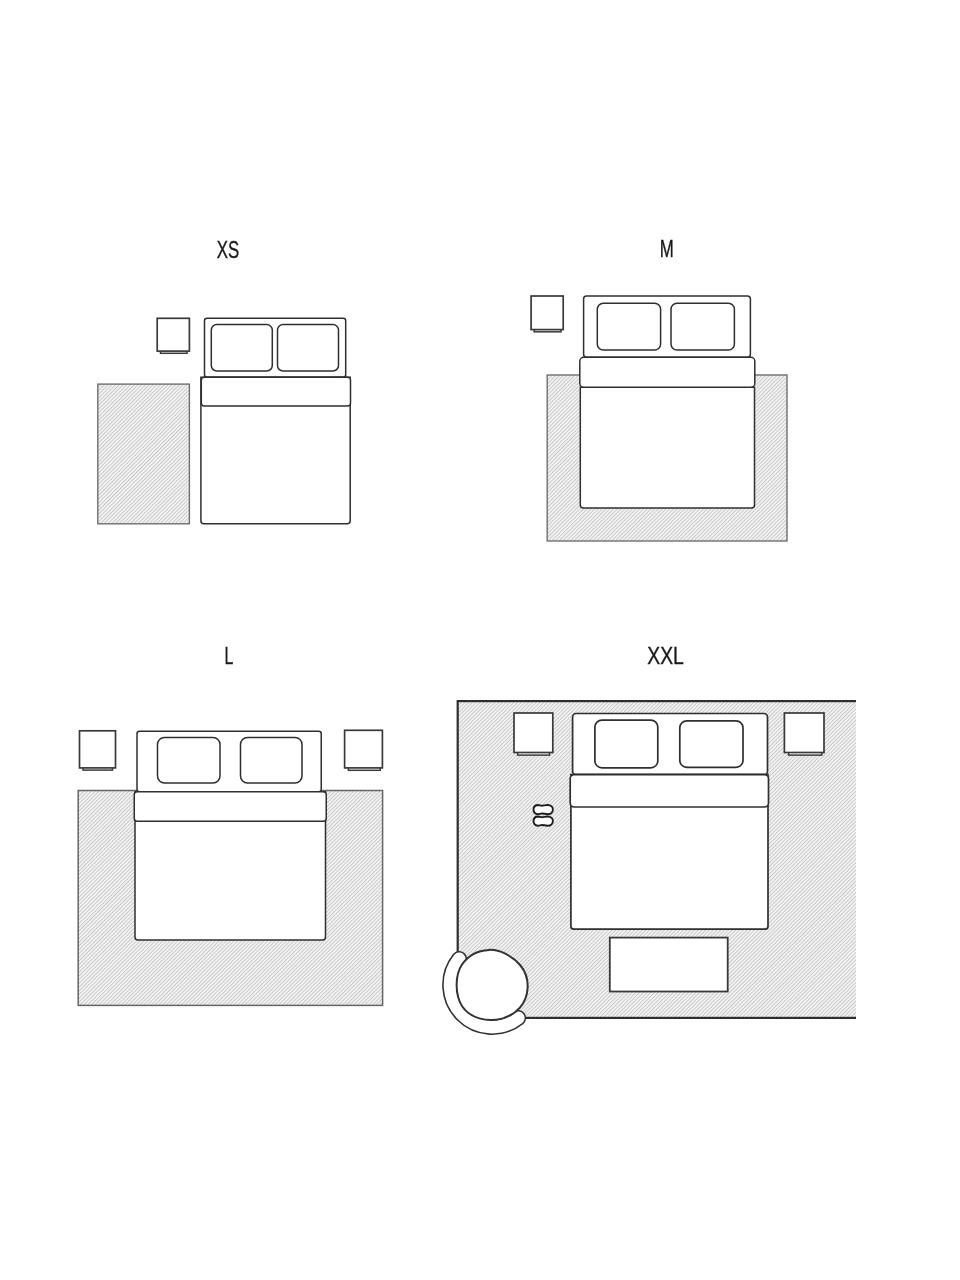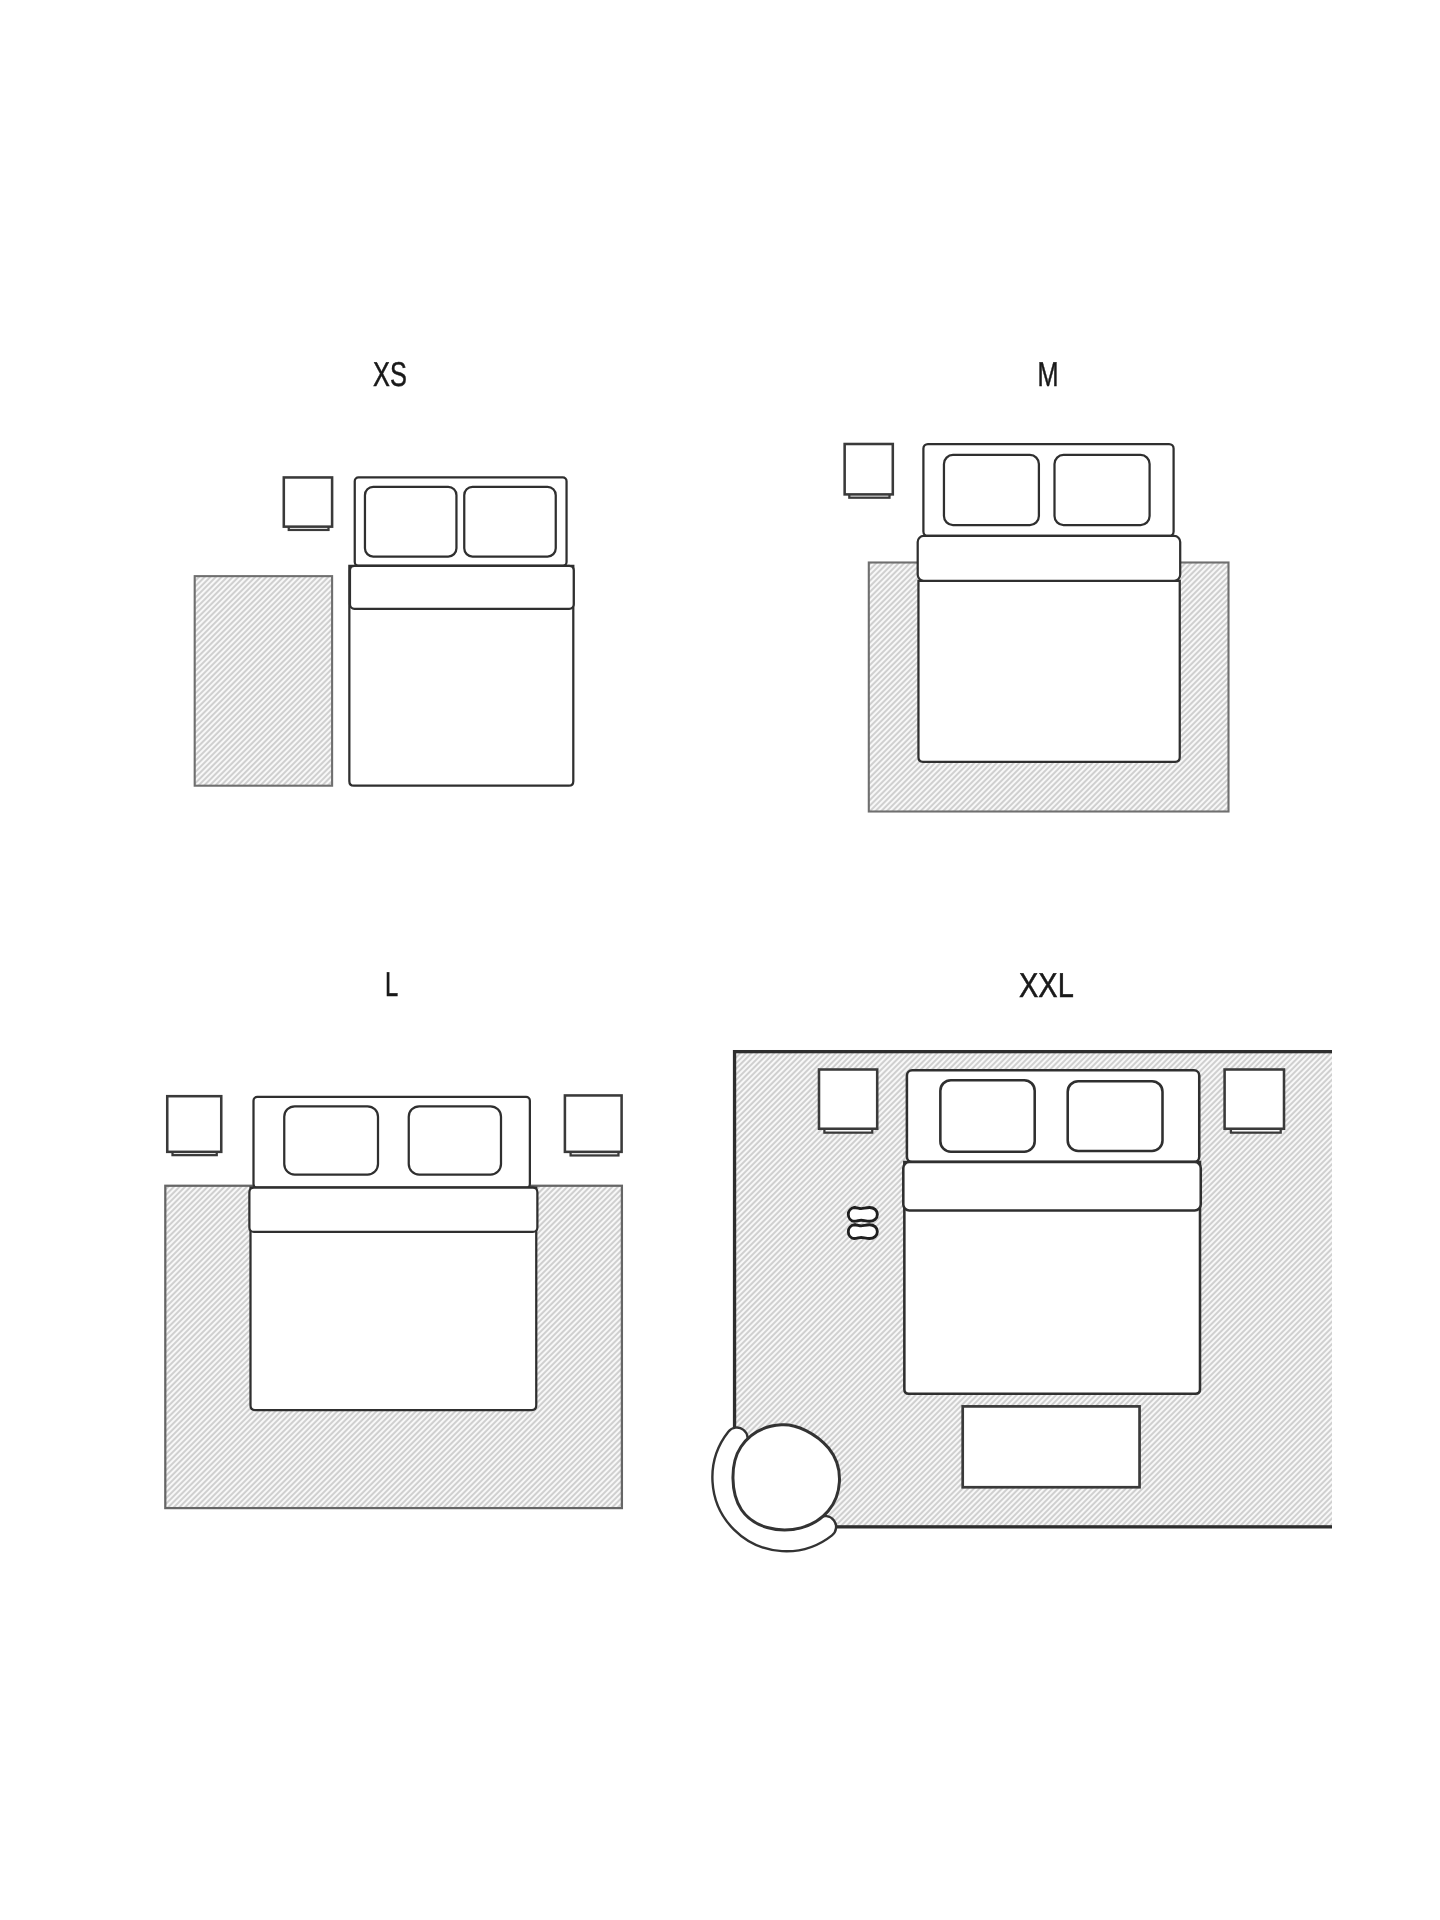--- a/index.html
+++ b/index.html
@@ -1,17 +1,17 @@
 <!DOCTYPE html>
 <html><head>
 <meta charset="utf-8">
 <style>
   html,body{margin:0;padding:0;background:#ffffff;}
   .page{position:relative;width:856px;height:1280px;background:#ffffff;overflow:hidden;
-        font-family:"Liberation Sans", sans-serif;padding-left:32px;}
+        font-family:"Liberation Sans", sans-serif;}
   svg{display:block;}
 </style>
 </head>
 <body>
 <div class="page">
 <svg width="960" height="1280" viewBox="0 0 960 1280">
   <defs>
     <pattern id="hatch" patternUnits="userSpaceOnUse" width="2.65" height="2.65" patternTransform="rotate(-45)">
       <rect width="2.65" height="2.65" fill="#f8f8f8"></rect>
       <rect width="2.65" height="1.1" y="0.78" fill="#c8c8c8"></rect>

